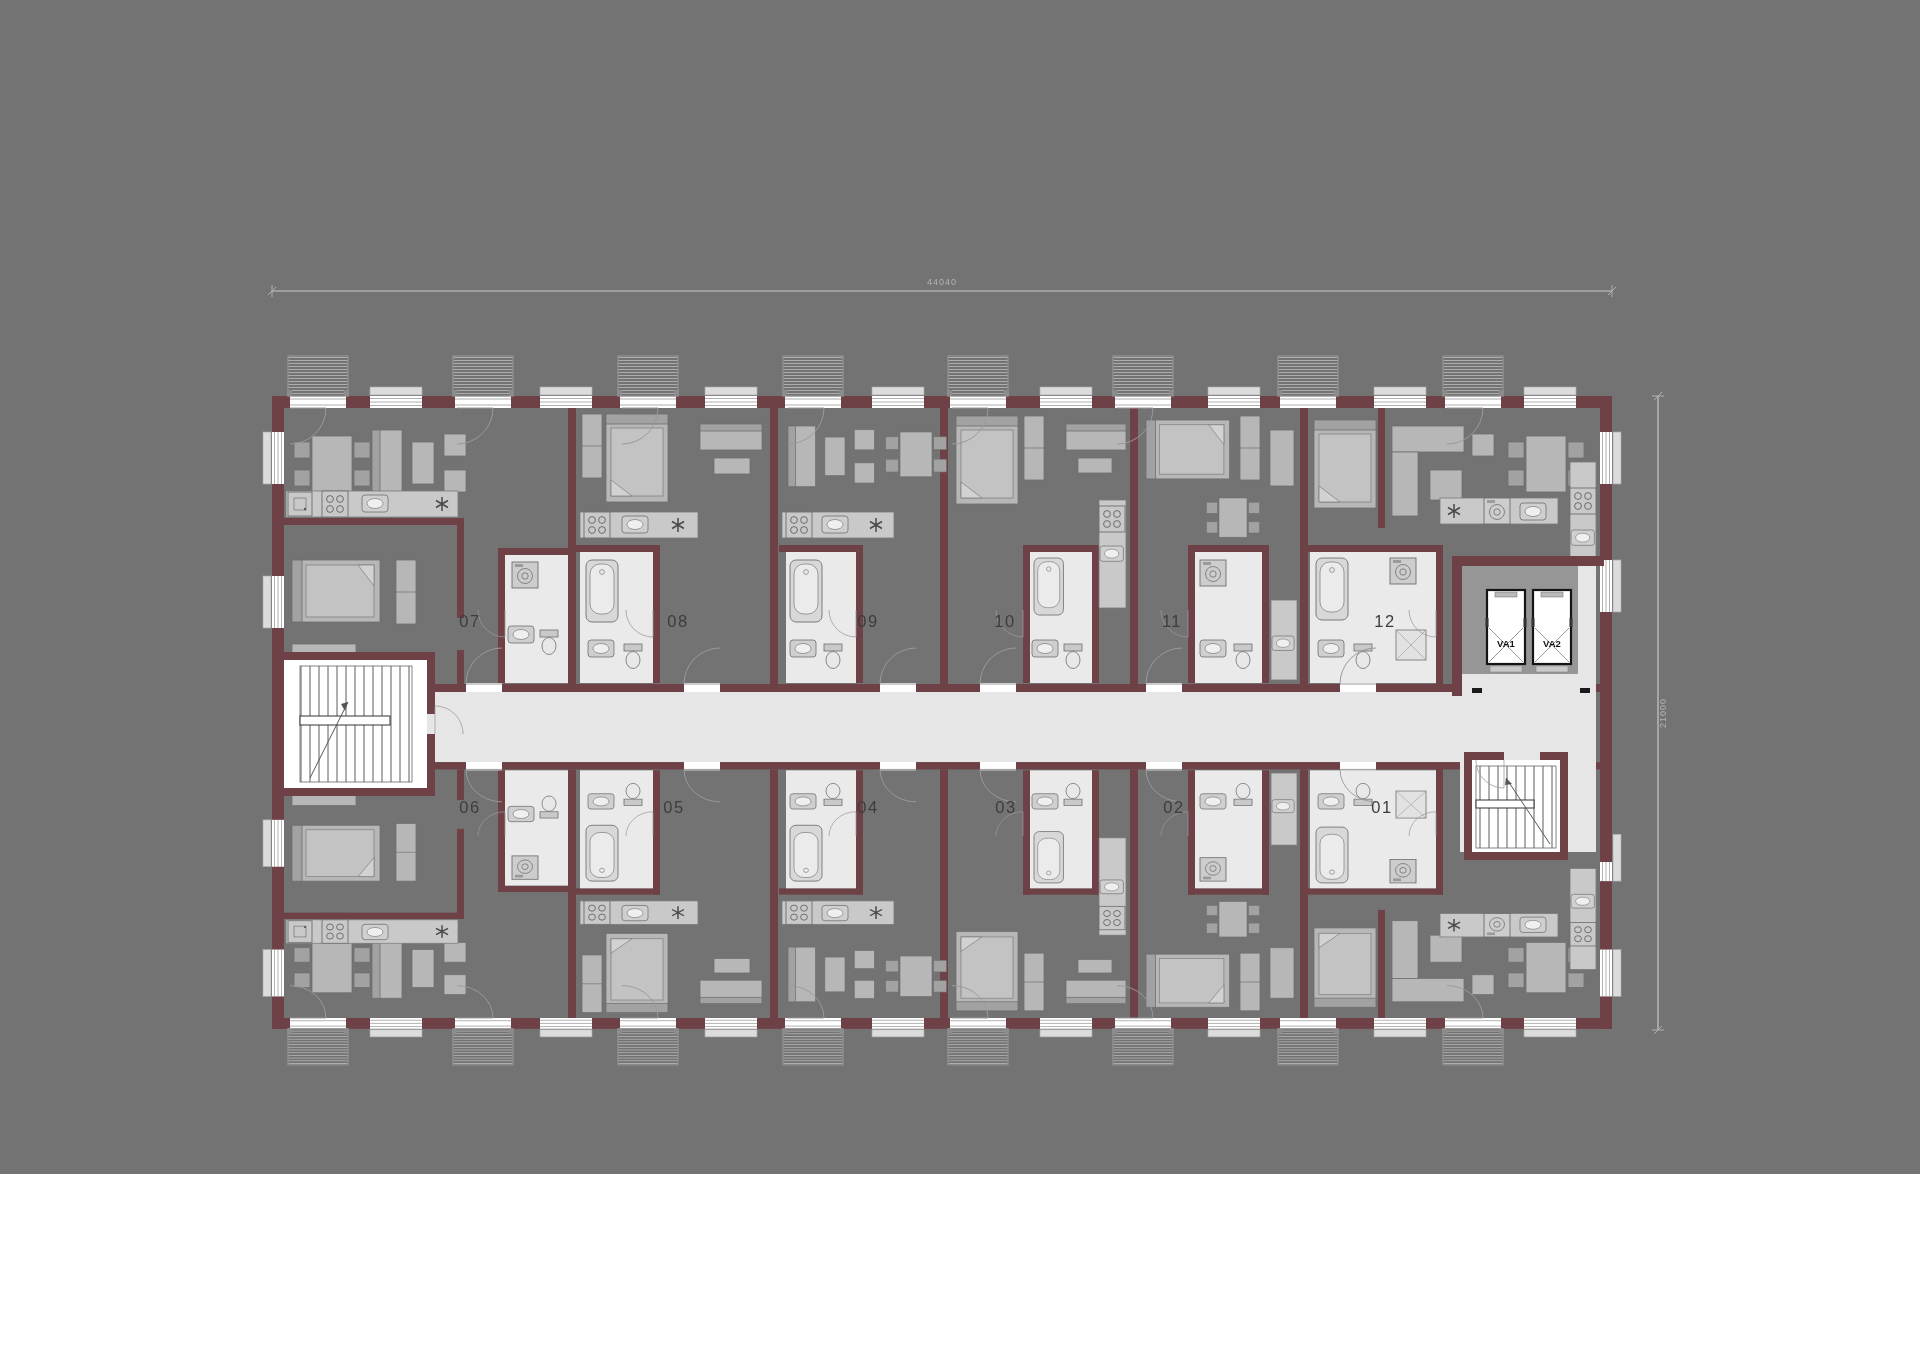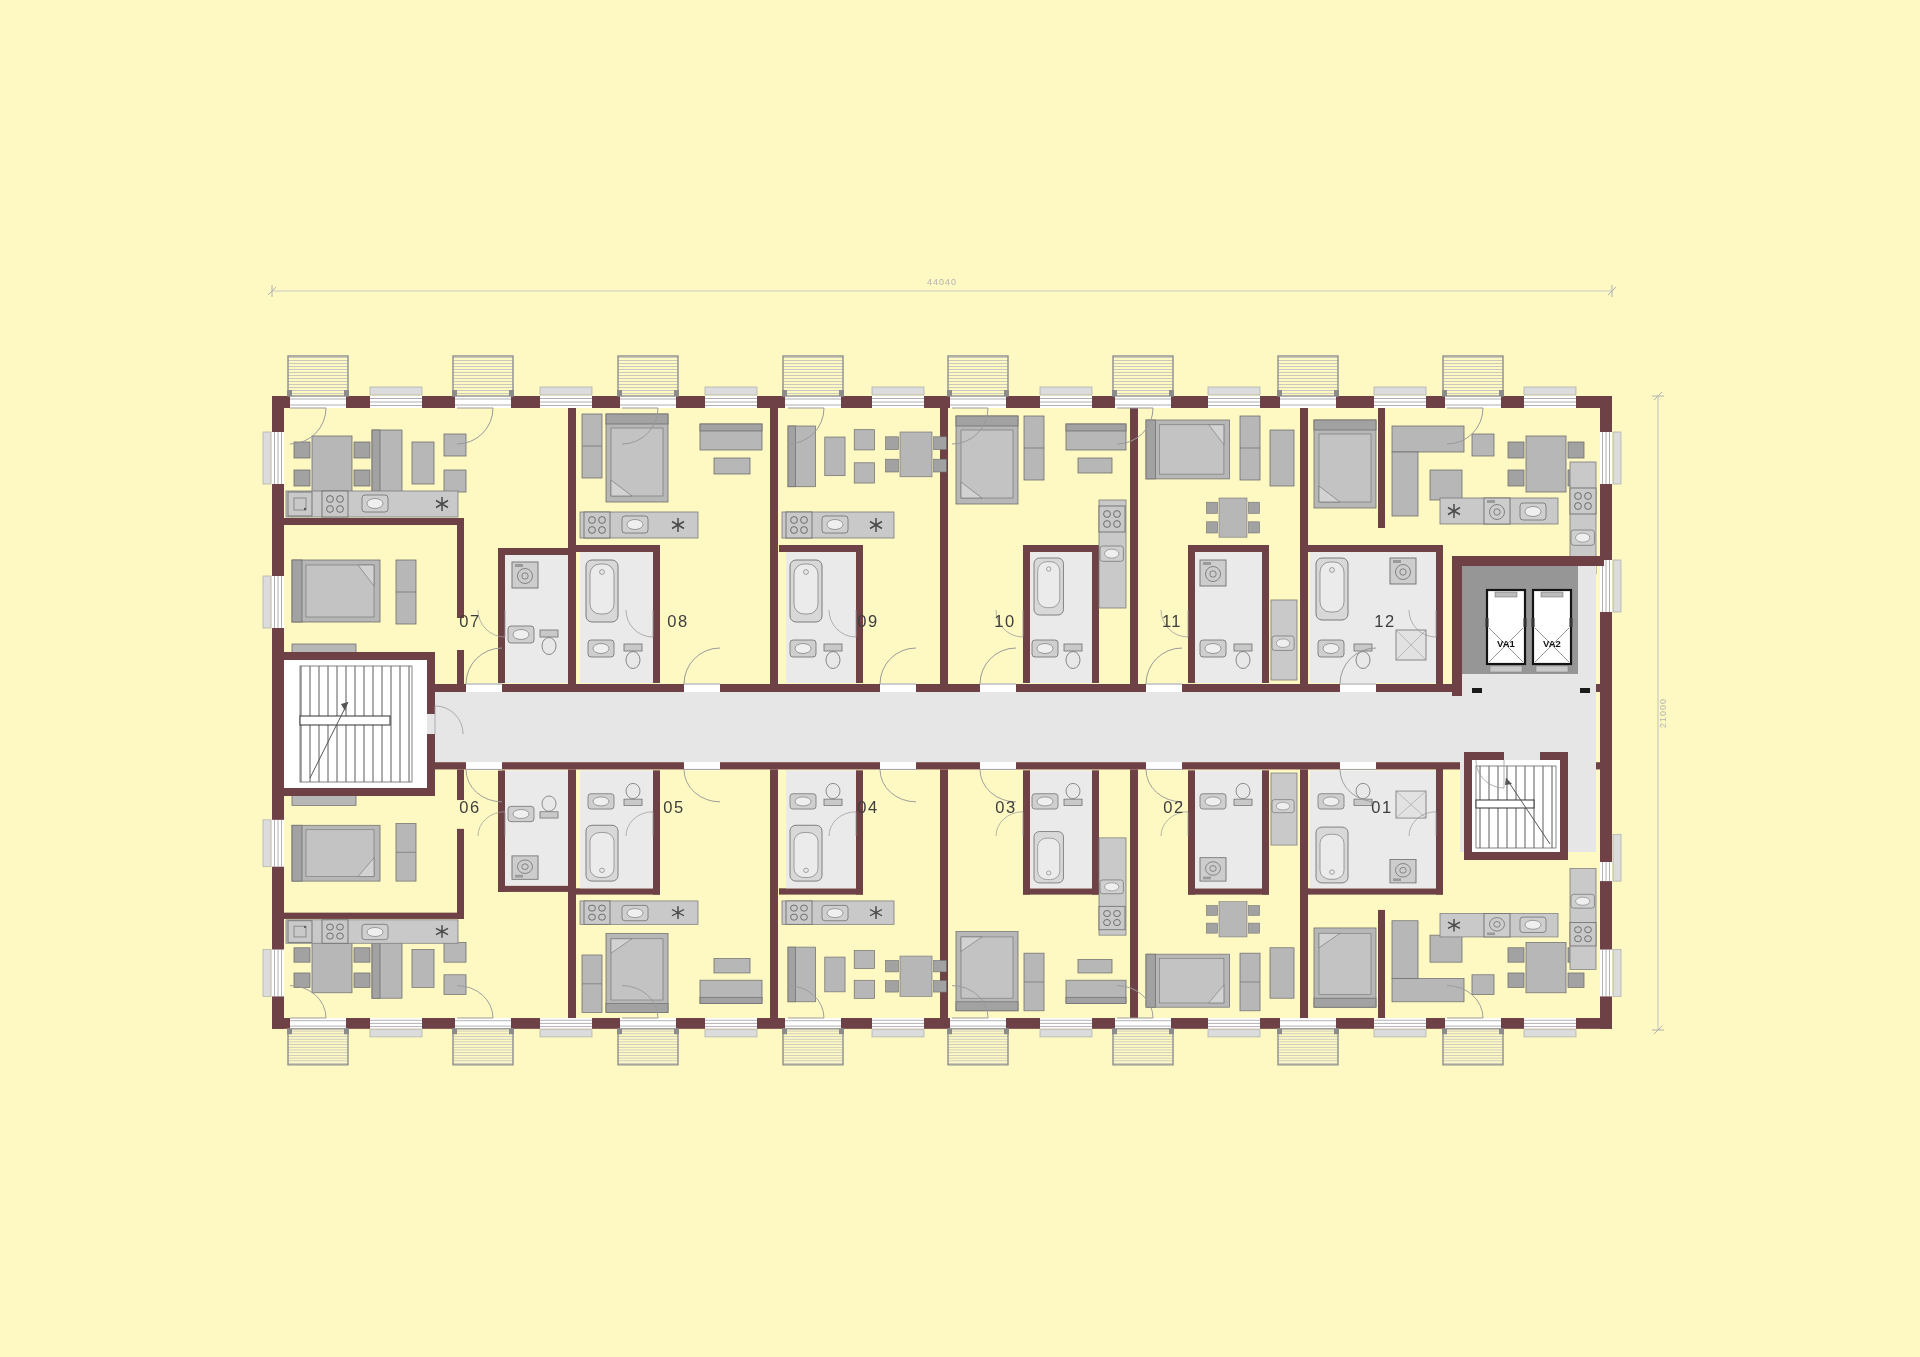--- a/index.html
+++ b/index.html
@@ -1,16 +1,16 @@
 <!DOCTYPE html>
 <html><head>
 <meta charset="utf-8">
 <style>
   html,body{margin:0;padding:0;background:#ffffff;}
-  .stage{position:relative;width:1920px;height:1357px;background:#fef9c3;overflow:hidden;
+  .stage{position:relative;width:1920px;height:1174px;background:#737373;overflow:hidden;
          font-family:"Liberation Sans", sans-serif;}
   svg{display:block}
   .wall{fill:#6e4146;}
   .furn{fill:#b7b7b7;stroke:#6f6f6f;stroke-width:.8;}
   .furnD{fill:#a2a2a2;stroke:#6f6f6f;stroke-width:.8;}
   .furnL{fill:#c9c9c9;stroke:#7a7a7a;stroke-width:.8;}
   .floorB{fill:#eaeaea;}
   .floorC{fill:#e6e6e6;}
   .white{fill:#ffffff;}
   .gray{fill:#969696;}

